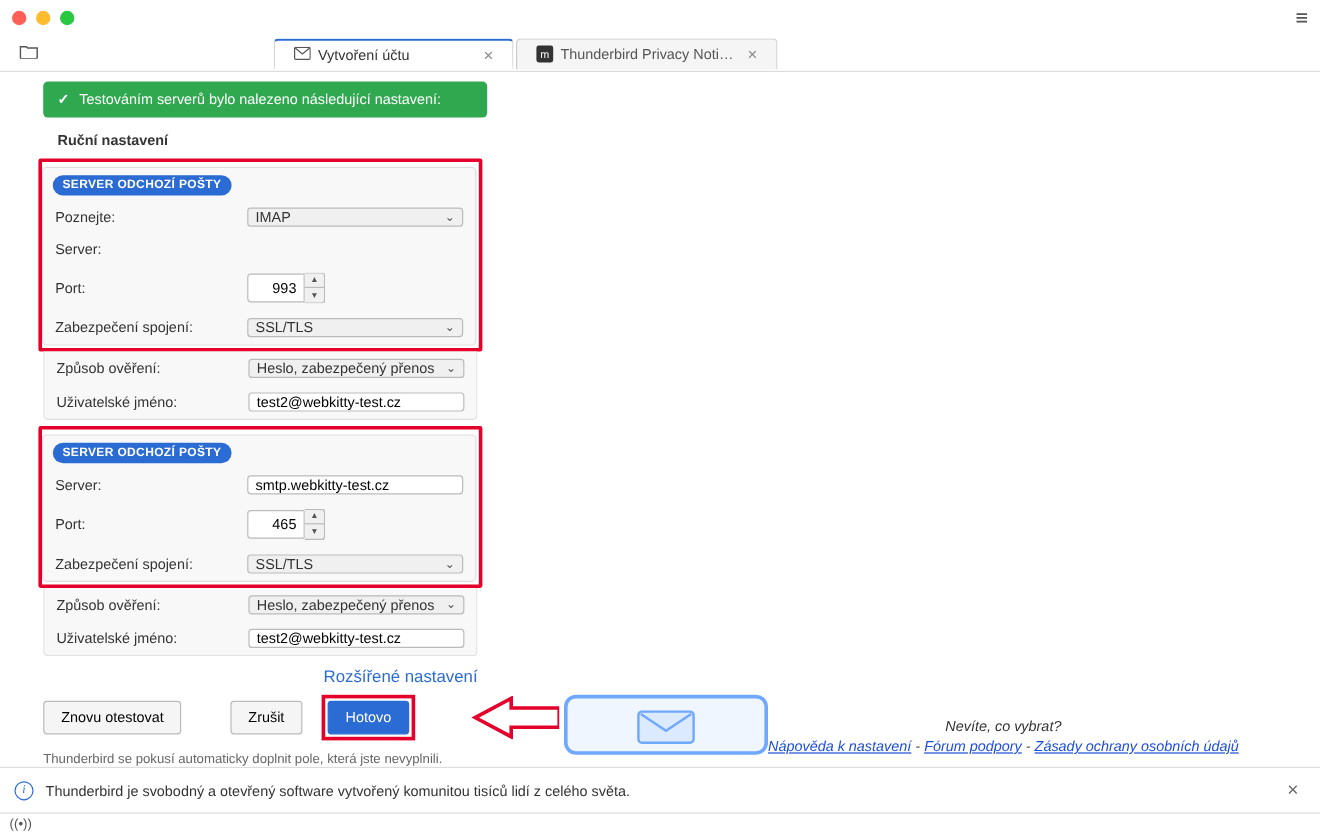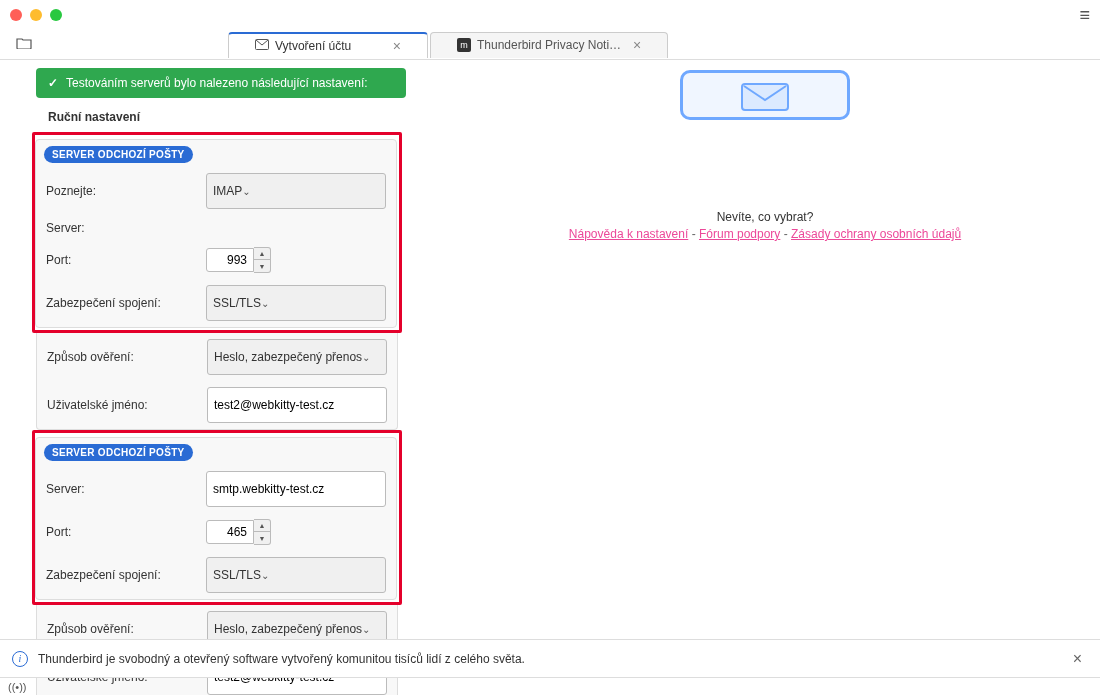--- a/index.html
+++ b/index.html
@@ -7,35 +7,35 @@
     .titlebar { height: 30px; display: flex; align-items: center; padding: 0 10px; }
     .traffic-lights { display: flex; gap: 8px; }
     .tl { width: 12px; height: 12px; border-radius: 50%; }
     .tl-close { background: #ff5f57; }
     .tl-min { background: #febc2e; }
     .tl-max { background: #28c840; }
     .hamburger { margin-left: auto; color: #555; font-size: 18px; }
     .chrome-toolbar { height: 30px; display: flex; align-items: center; padding: 0 10px; gap: 10px; border-bottom: 1px solid #ddd; }
     .folder-icon-btn { padding: 2px 6px; color: #555; }
     .tabs { display: flex; margin-left: 180px; }
-    .tab { display: flex; align-items: center; gap: 6px; padding: 4px 26px; border: 1px solid #ccc; border-bottom: none; border-radius: 4px 4px 0 0; font-size: 12px; color: #555; margin-right: 2px; min-width: 200px; background: #f5f5f5; }
+    .tab { display: flex; align-items: center; gap: 6px; padding: 4px 16px; border: 1px solid #ccc; border-bottom: none; border-radius: 4px 4px 0 0; font-size: 12px; color: #555; margin-right: 2px; min-width: 200px; background: #f5f5f5; }
     .tab.active { border-top: 2px solid #2a6bd4; background: #fff; color: #333; }
     .tab .close { margin-left: auto; font-size: 14px; color: #888; }
     .main-area { display: flex; height: calc(695px - 30px - 30px - 38px - 18px); }
     .left-col { width: 430px; padding: 0 0 0 36px; display: flex; flex-direction: column; }
-    .right-col { flex: 1; padding: 10px 40px; display: flex; flex-direction: column; align-items: center; }
+    .right-col { flex: 1; padding: 10px 40px; display: flex; flex-direction: row; align-items: flex-end; font-style: italic; }
     .success-bar { background: #2fa84f; color: #fff; padding: 8px 12px; border-radius: 4px; display: flex; align-items: center; gap: 8px; font-size: 12px; margin-top: 8px; width: 370px; }
     .success-bar .check { font-weight: bold; }
     .section-heading { font-weight: 600; margin: 12px 0 8px 12px; font-size: 12px; }
     .form-block { background: #f8f8f8; border: 1px solid #ddd; border-radius: 4px; padding: 0; margin-bottom: 0; width: 362px; }
     .highlight-box { border: 3px solid #e4002b; border-radius: 2px; padding: 4px 0 2px 0; width: 370px; margin-left: -4px; }
     .section-badge { display: inline-block; background: #2a6bd4; color: #fff; font-size: 10px; font-weight: 600; padding: 3px 8px; border-radius: 10px; margin: 6px 0 4px 8px; letter-spacing: 0.3px; }
     .form-row { display: flex; align-items: center; padding: 6px 10px; }
     .form-label { width: 160px; font-size: 12px; color: #333; }
-    .select-ctl, .input-ctl { flex: 1; height: 36px; border: 1px solid #bbb; border-radius: 3px; padding: 0 6px; font-size: 12px; background: #fff; display: flex; align-items: center; }
+    .select-ctl, .input-ctl { flex: 1; height: 16px; border: 1px solid #bbb; border-radius: 3px; padding: 0 6px; font-size: 12px; background: #fff; display: flex; align-items: center; justify-content: space-between; }
     .select-ctl { background: #f0f0f0; }
     .select-ctl .chev { color: #555; font-size: 10px; }
     .port-row .port-input { width: 48px; height: 24px; border: 1px solid #bbb; border-radius: 3px 0 0 3px; text-align: right; padding: 0 6px; font-size: 12px; }
     .port-row .stepper { display: flex; flex-direction: column; border: 1px solid #bbb; border-left: none; border-radius: 0 3px 3px 0; background: #f0f0f0; }
     .port-row .stepper button { width: 16px; height: 12px; border: none; background: transparent; font-size: 7px; line-height: 7px; color: #555; cursor: pointer; padding: 0; }
     .port-row .stepper button:first-child { border-bottom: 1px solid #bbb; }
     .block-gap { height: 10px; }
     .link-row { text-align: right; margin: 8px 0; width: 362px; }
     .link-row a { color: #2a6bd4; font-size: 14px; text-decoration: none; font-weight: 500; }
     .action-row { display: flex; align-items: center; gap: 12px; width: 430px; }
@@ -44,21 +44,21 @@
     .done-wrap { border: 3px solid #e4002b; padding: 2px; display: inline-flex; }
     .spacer { flex: 1; }
     .action-row .cancel-btn { margin-right: 4px; }
     .annotation-arrow { position: relative; margin-left: 18px; }
     .annotation-arrow svg { display: block; }
     .fine-print { font-size: 11px; color: #666; margin-top: 10px; width: 420px; }
     .right-illustration { width: 170px; height: 50px; border: 3px solid #6fa8ff; border-radius: 10px; background: #f0f6ff; display: flex; align-items: center; justify-content: center; margin-top: 0; }
     .right-illustration svg { width: 50px; height: 34px; }
     .help-text { text-align: center; margin-top: 90px; font-size: 12px; }
     .help-text .q { color: #333; margin-bottom: 3px; }
-    .help-text a { color: #ec4899; text-decoration: underline; }
+    .help-text a { color: #1d4ed8; text-decoration: underline; }
     .help-text .sep { color: #666; }
     .info-bar { position: absolute; left: 0; right: 0; bottom: 18px; height: 38px; border-top: 1px solid #ddd; display: flex; align-items: center; padding: 0 12px; gap: 10px; background: #fff; }
     .info-bar .info-icon { color: #2a6bd4; width: 16px; height: 16px; border: 1.5px solid #2a6bd4; border-radius: 50%; display: flex; align-items: center; justify-content: center; font-size: 10px; font-style: italic; font-family: serif; }
     .info-bar .info-text { font-size: 12px; color: #333; flex: 1; }
     .info-bar .rights-btn { height: 26px; padding: 0 10px; border: 1px solid #bbb; border-radius: 3px; background: #f5f5f5; font-size: 11px; cursor: pointer; }
     .info-bar .close-btn { font-size: 16px; color: #666; cursor: pointer; padding: 0 6px; }
     .status-bar { position: absolute; left: 0; right: 0; bottom: 0; height: 18px; border-top: 1px solid #ddd; display: flex; align-items: center; padding: 0 8px; font-size: 11px; color: #555; }
     input, select, button { font-family: inherit; }
   </style>
 </head>

